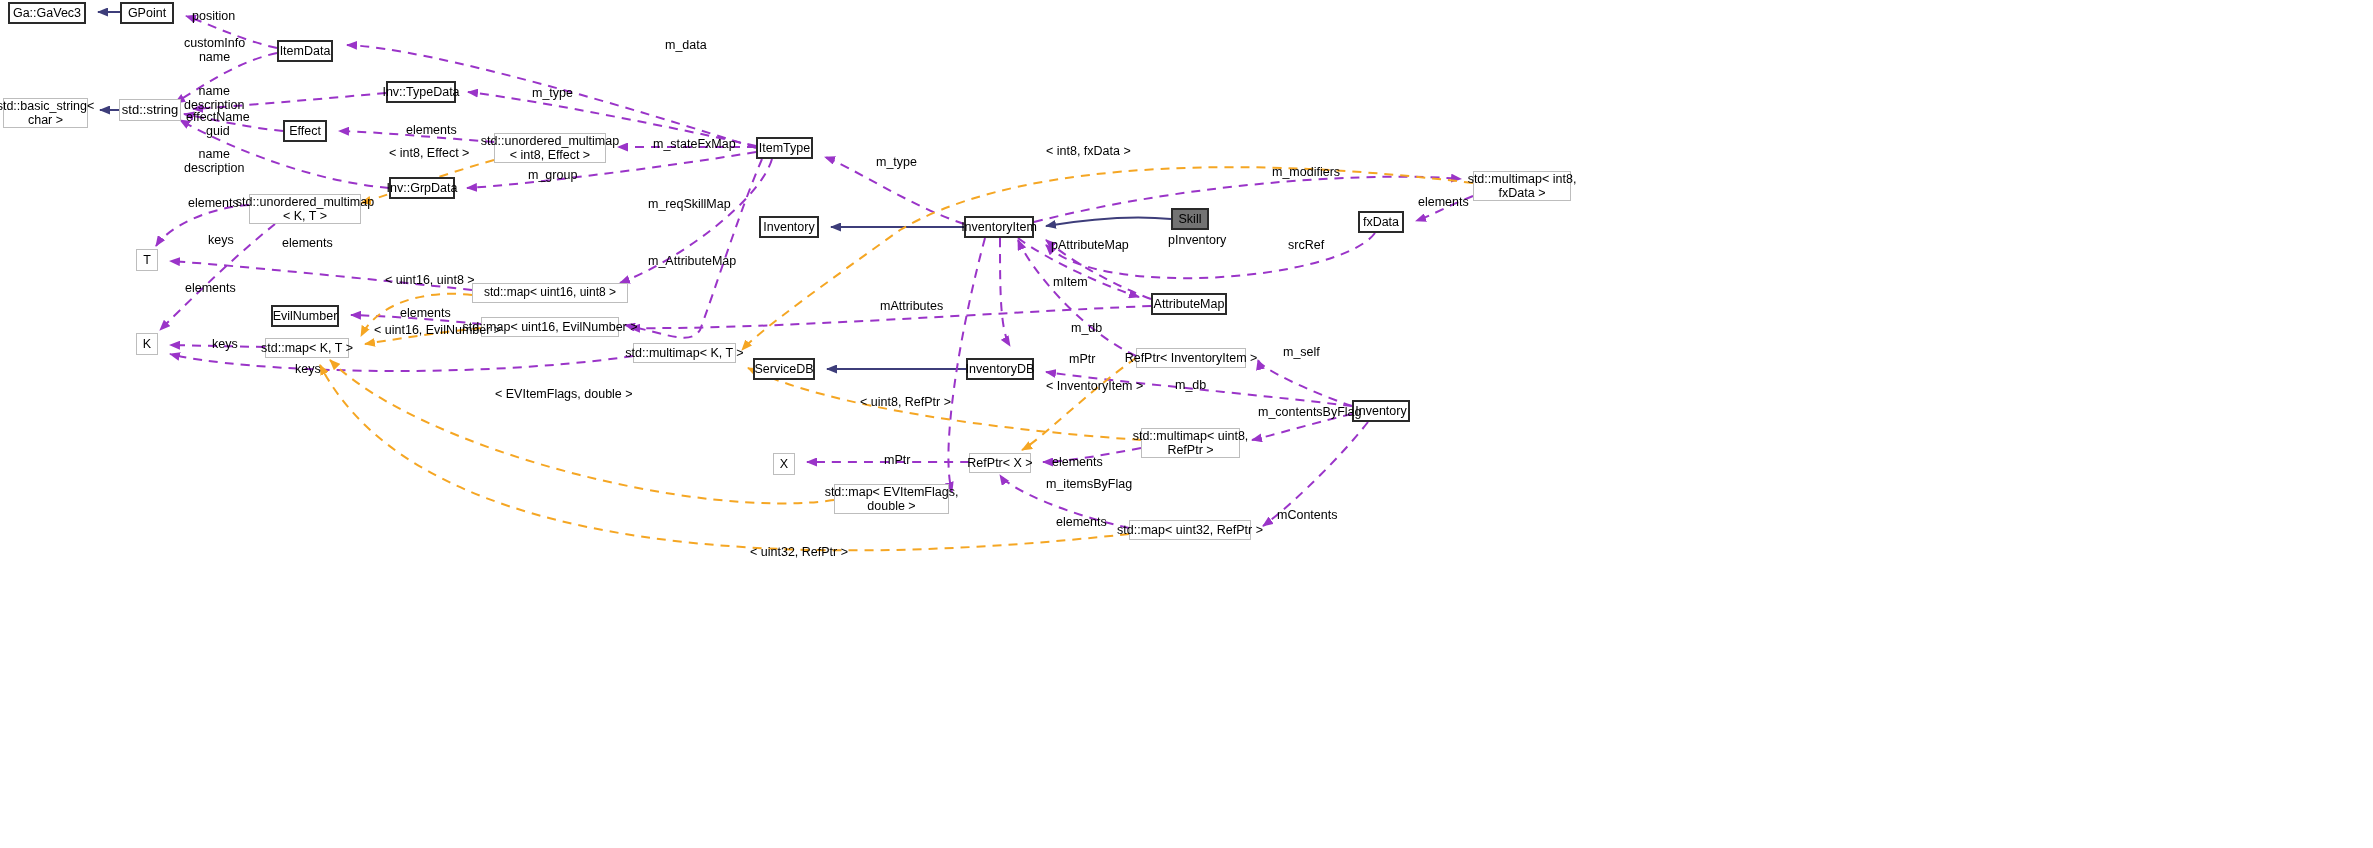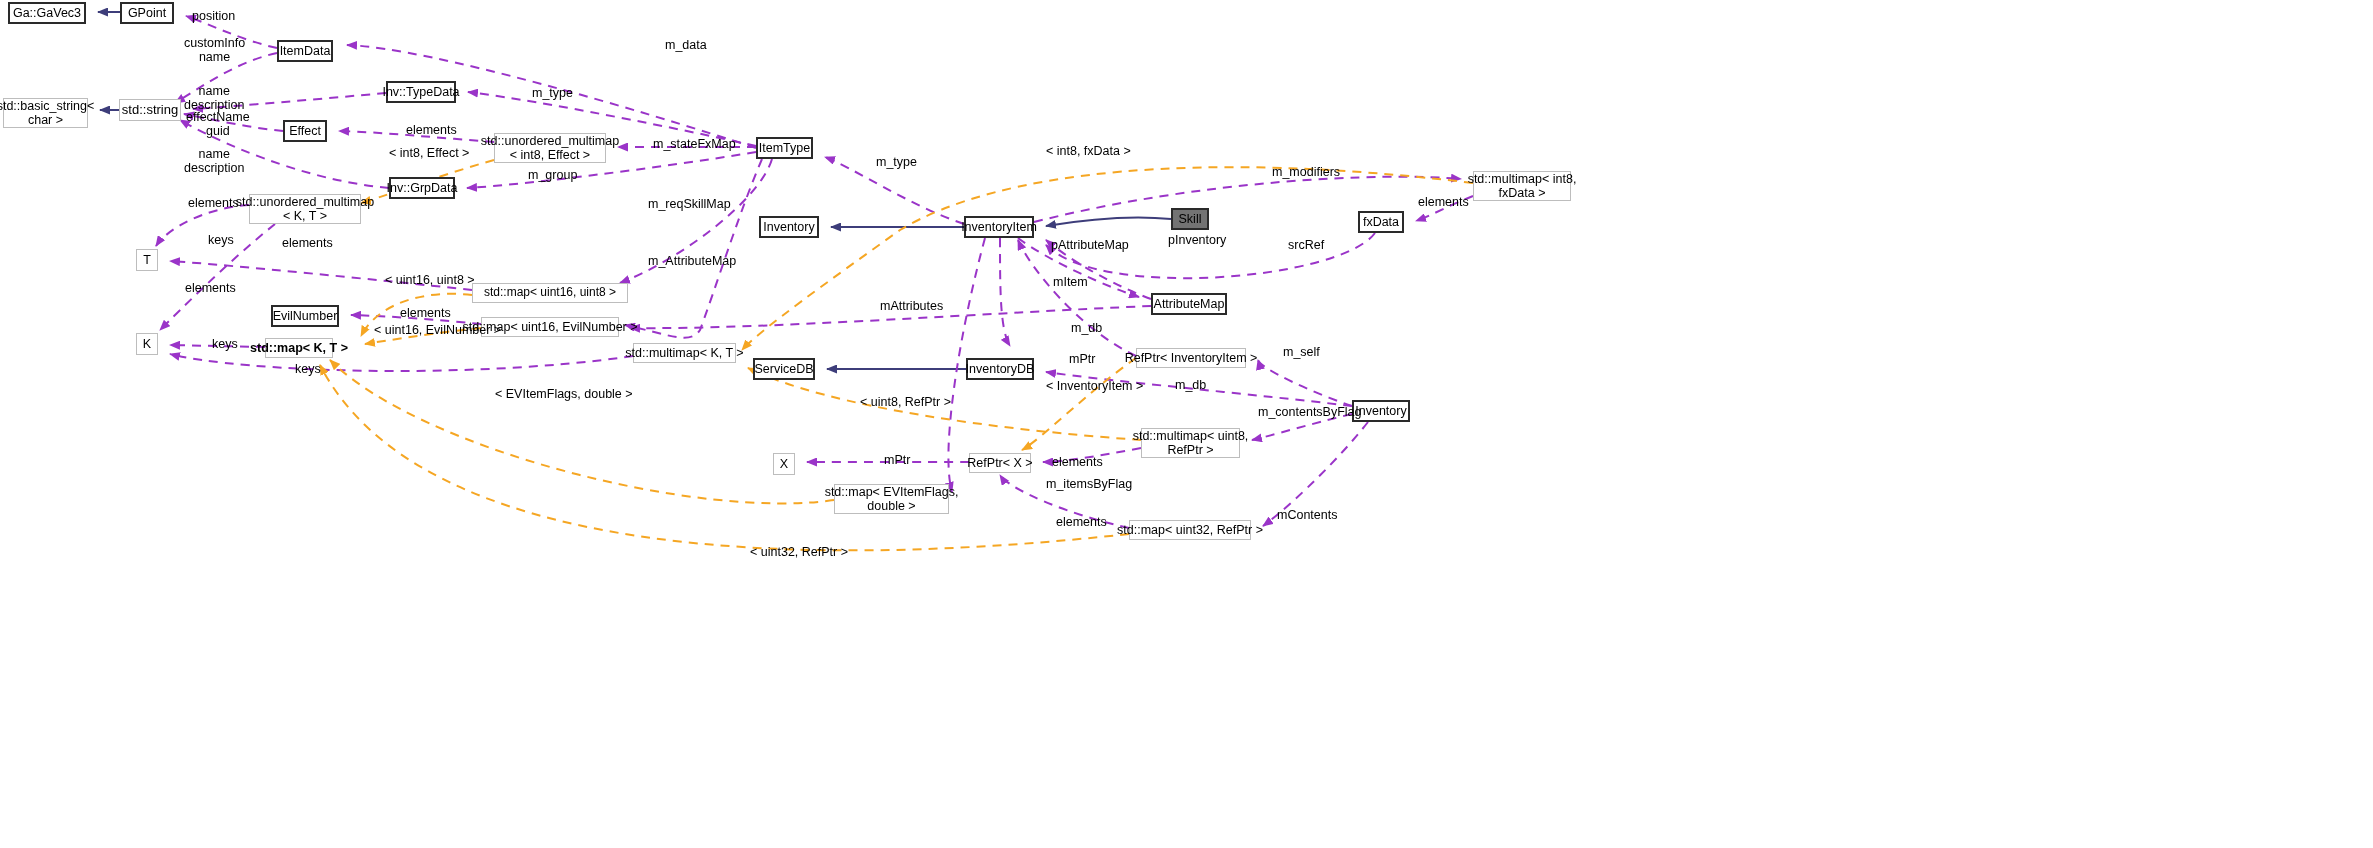--- a/index.html
+++ b/index.html
@@ -109,21 +109,21 @@
       <div class="node solid" style="left: 1358px; top: 211px; width: 46px; height: 22px; font-size: 12.5px;">fxData</div>
       <div class="node solid" style="left: 759px; top: 216px; width: 60px; height: 22px; font-size: 12.5px;">Inventory</div>
       <div class="node solid" style="left: 964px; top: 216px; width: 70px; height: 22px; font-size: 12.5px;">InventoryItem</div>
       <div class="node hi" style="left: 1171px; top: 208px; width: 38px; height: 22px; font-size: 12.5px;">Skill</div>
       <div class="node tmpl" style="left: 136px; top: 249px; width: 22px; height: 22px; font-size: 12.5px;">T</div>
       <div class="node tmpl" style="left: 472px; top: 283px; width: 156px; height: 20px; font-size: 12px;">std::map&lt; uint16, uint8 &gt;</div>
       <div class="node solid" style="left: 271px; top: 305px; width: 68px; height: 22px; font-size: 12.5px;">EvilNumber</div>
       <div class="node solid" style="left: 1151px; top: 293px; width: 76px; height: 22px; font-size: 12.5px;">AttributeMap</div>
       <div class="node tmpl" style="left: 481px; top: 317px; width: 138px; height: 20px; font-size: 12.5px;">std::map&lt; uint16, EvilNumber &gt;</div>
       <div class="node tmpl" style="left: 136px; top: 333px; width: 22px; height: 22px; font-size: 12.5px;">K</div>
-      <div class="node tmpl" style="left: 265px; top: 338px; width: 68px; height: 20px; font-size: 12.5px; font-weight: bold;">std::map&lt; K, T &gt;</div>
+      <div class="node tmpl" style="left: 265px; top: 338px; width: 84px; height: 20px; font-size: 12.5px;">std::map&lt; K, T &gt;</div>
       <div class="node tmpl" style="left: 633px; top: 343px; width: 103px; height: 20px; font-size: 12.5px;">std::multimap&lt; K, T &gt;</div>
       <div class="node tmpl" style="left: 1136px; top: 348px; width: 110px; height: 20px; font-size: 12.5px;">RefPtr&lt; InventoryItem &gt;</div>
       <div class="node solid" style="left: 753px; top: 358px; width: 62px; height: 22px; font-size: 12.5px;">ServiceDB</div>
       <div class="node solid" style="left: 966px; top: 358px; width: 68px; height: 22px; font-size: 12.5px;">InventoryDB</div>
       <div class="node solid" style="left: 1352px; top: 400px; width: 58px; height: 22px; font-size: 12.5px;">Inventory</div>
       <div class="node tmpl" style="left: 1141px; top: 428px; width: 99px; height: 30px; font-size: 12.5px;">std::multimap&lt; uint8,
 RefPtr &gt;</div>
       <div class="node tmpl" style="left: 773px; top: 453px; width: 22px; height: 22px; font-size: 12.5px;">X</div>
       <div class="node tmpl" style="left: 969px; top: 453px; width: 62px; height: 20px; font-size: 12.5px;">RefPtr&lt; X &gt;</div>
       <div class="node tmpl" style="left: 834px; top: 484px; width: 115px; height: 30px; font-size: 12.5px;">std::map&lt; EVItemFlags,

